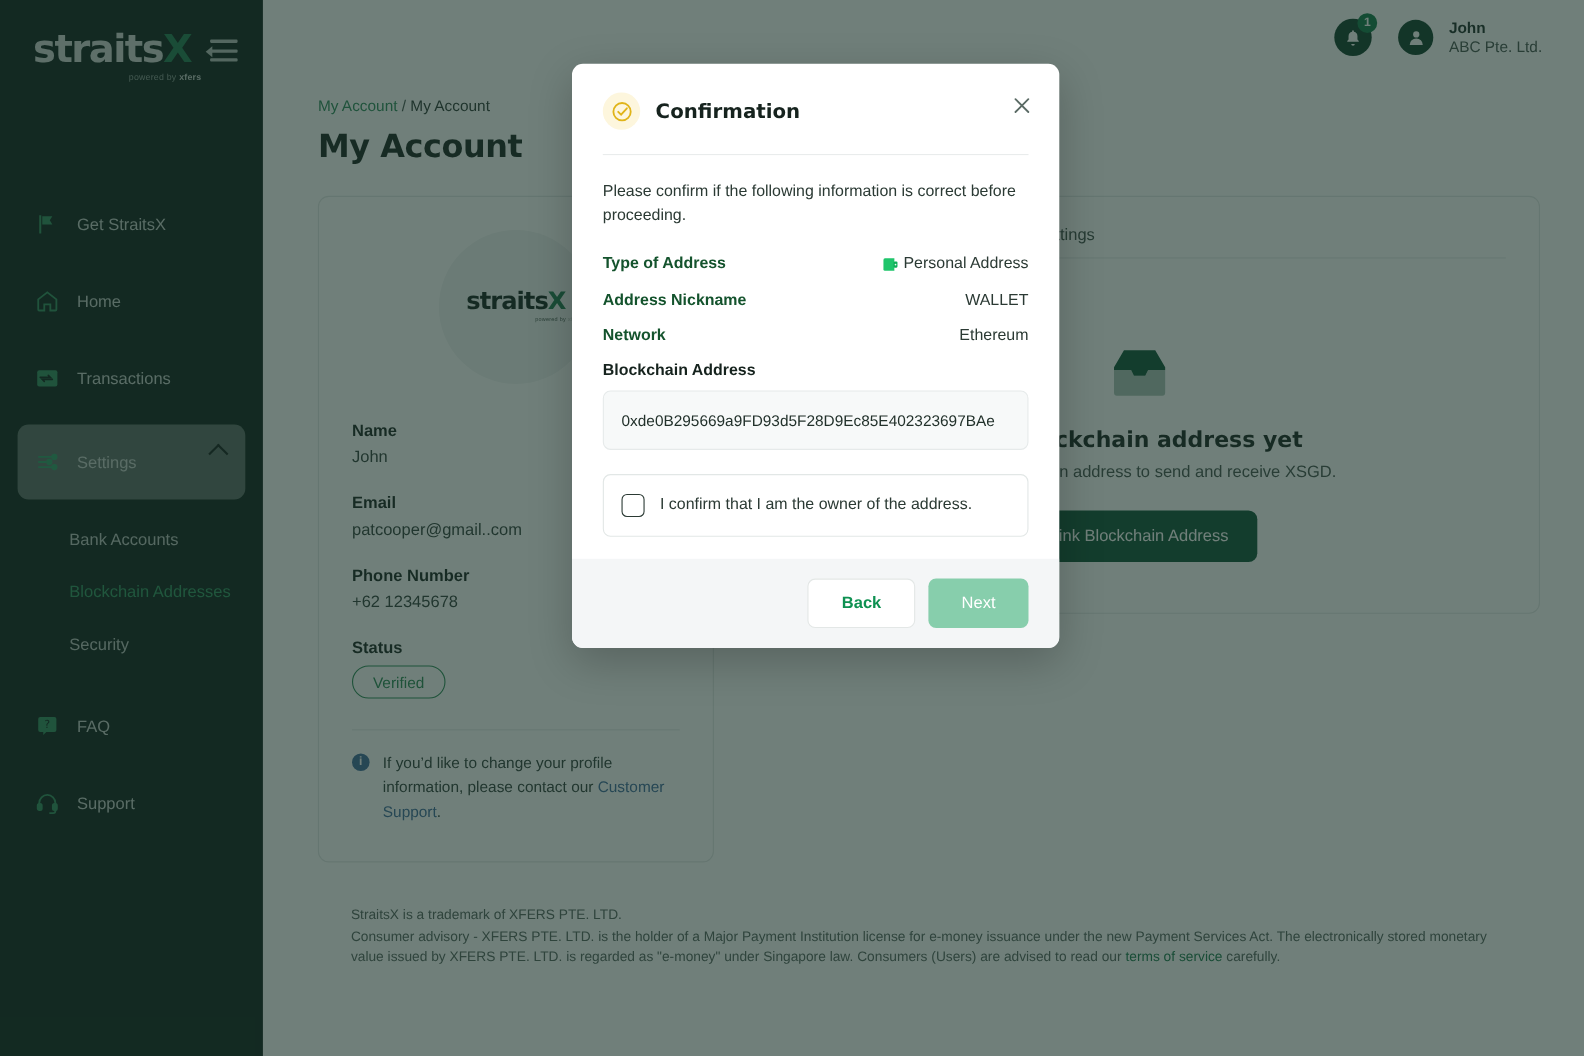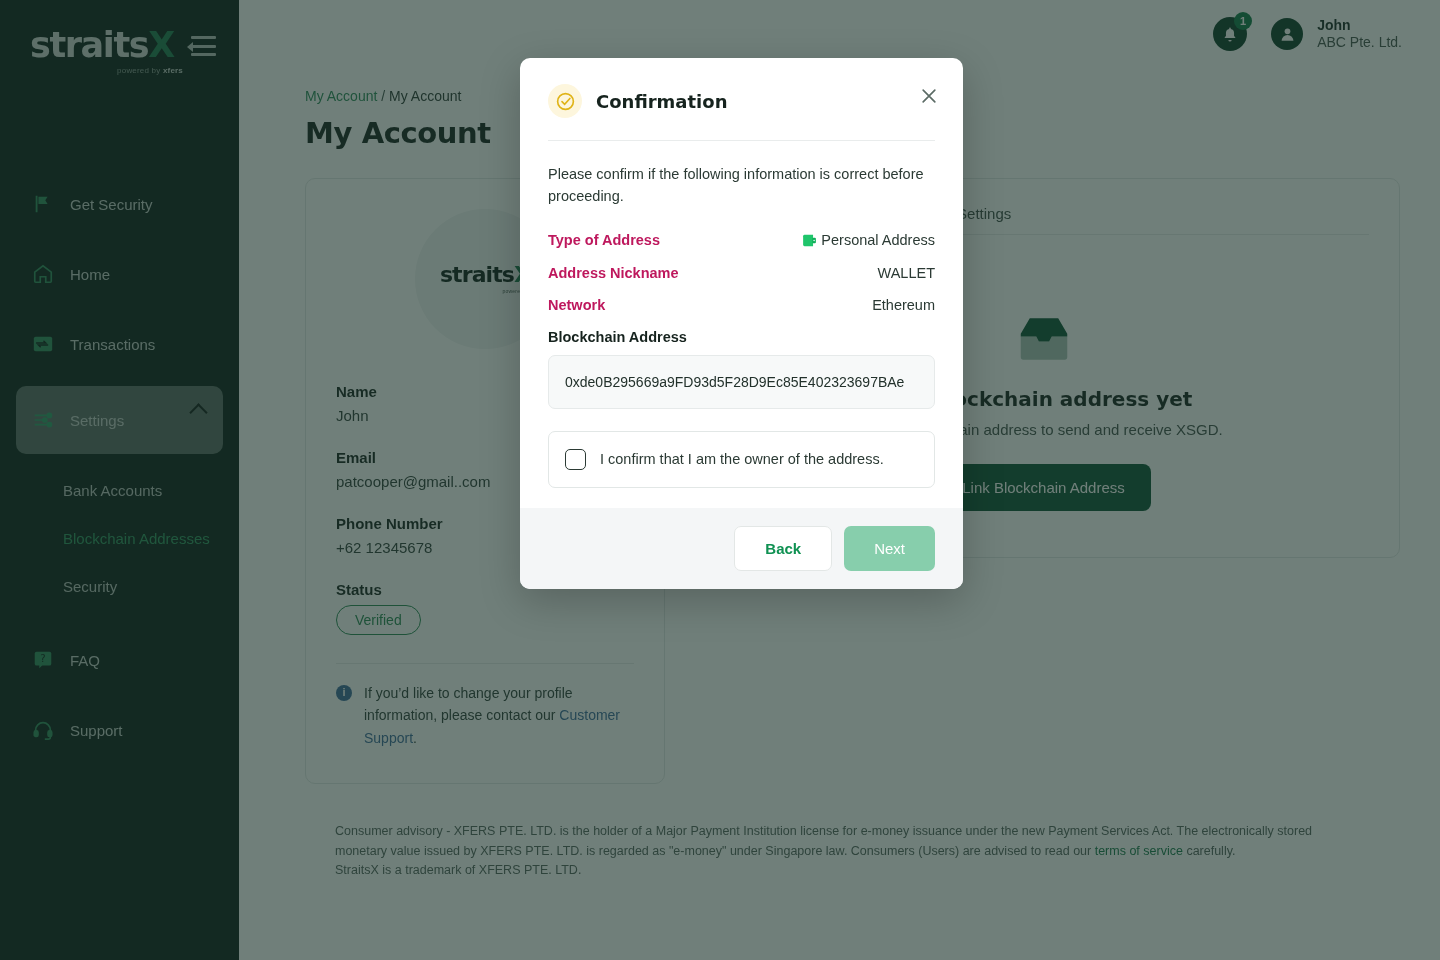--- a/index.html
+++ b/index.html
@@ -100,21 +100,21 @@
   }
   .avatar-sm {
     width: 32px; height: 32px; border-radius: 50%;
     background: #0d3d29; display: flex; align-items: center;
     justify-content: center; margin-left: 10px;
   }
   .userbox { line-height: 1.25; }
   .userbox .u-name { font-size: 14px; color: #1a2c26; font-weight: 600; }
   .userbox .u-org  { font-size: 14px; color: #45544e; }
 
-  .page { padding: 20px 40px 0 66px; }
+  .page { padding: 20px 40px 0 50px; }
   .crumbs { font-size: 14px; color: #2b3a34; margin-bottom: 12px; }
   .crumbs .c-link { color: #2e8b5c; cursor: pointer; }
   .crumbs .c-sep { color: #44534d; }
   .page-title {
     font-size: 29px; font-weight: 700; color: #16231e;
     letter-spacing: -0.4px; margin-bottom: 28px;
     font-family: "DejaVu Sans", sans-serif;
   }
 
   .cols { display: flex; gap: 22px; align-items: flex-start; }
@@ -214,21 +214,21 @@
   }
   .modal-head-rule {
     height: 1px; background: #e9ecec; margin: 22px 28px 0 28px;
   }
   .modal-body { padding: 22px 28px 20px 28px; }
   .lead { font-size: 14.5px; color: #2b3a34; line-height: 1.55; margin-bottom: 24px; }
   .kv {
     display: flex; justify-content: space-between; align-items: center;
     margin-bottom: 16px;
   }
-  .kv .k { font-size: 14.5px; font-weight: 700; color: #be185d; }
+  .kv .k { font-size: 14.5px; font-weight: 700; color: #14532d; }
   .kv .v { font-size: 14.5px; color: #2b3a34; display: flex; align-items: center; gap: 3px; }
   .addr-label { font-size: 14.5px; font-weight: 700; color: #16231e; margin-bottom: 10px; }
   .addr-box {
     border: 1px solid #e6eaea; background: #f7f9f9; border-radius: 7px;
     padding: 15px 16px; font-size: 14px; color: #22312b;
     line-height: 1.6; word-break: break-all; margin-bottom: 22px;
   }
   .confirm-box {
     border: 1px solid #e2e7e6; border-radius: 7px;
     padding: 16px 16px; display: flex; gap: 14px; align-items: flex-start;
@@ -274,21 +274,21 @@
     </div>
 
     <div class="nav">
       <div class="nav-item">
         <span class="ico">
           <svg viewBox="0 0 24 24" width="22" height="22">
               <path d="M5 3v18" stroke="#2e8b5c" stroke-width="2" fill="none"></path>
               <path d="M7 4h10l-2.5 4L17 12H7z" fill="#2e8b5c"></path>
             </svg>
         </span>
-        <span>Get Security</span>
+        <span>Get StraitsX</span>
       </div>
       <div class="nav-item">
         <span class="ico">
           <svg viewBox="0 0 24 24" width="22" height="22" fill="none" stroke="#2e8b5c" stroke-width="1.8">
               <path d="M3 10l9-7 9 7v10a1 1 0 0 1-1 1h-5v-6H9v6H4a1 1 0 0 1-1-1z"></path>
             </svg>
         </span>
         <span>Home</span>
       </div>
       <div class="nav-item">
@@ -418,22 +418,22 @@
               <path d="M6 18h12l2 4h8l2-4h12v16a2 2 0 0 1-2 2H8a2 2 0 0 1-2-2z" fill="#0d5235" opacity="0.35"></path>
             </svg>
             <h3>No blockchain address yet</h3>
             <p>Link a blockchain address to send and receive XSGD.</p>
             <button class="btn-primary">Link Blockchain Address</button>
           </div>
         </div>
       </div>
 
       <div class="footer">
+        <div>StraitsX is a trademark of XFERS PTE. LTD.</div>
         <div><span>Consumer advisory - XFERS PTE. LTD. is the holder of a Major Payment Institution license for e-money issuance under the new Payment Services Act. The electronically stored monetary value issued by XFERS PTE. LTD. is regarded as "e-money" under Singapore law. Consumers (Users) are advised to read our </span><span class="flink">terms of service</span><span> carefully.</span></div>
-        <div>StraitsX is a trademark of XFERS PTE. LTD.</div>
       </div>
     </div>
   </div>
 
   <div class="overlay"></div>
 
   <div class="modal">
     <div class="modal-head">
       <span class="check-circle">
         <svg viewBox="0 0 24 24" width="21" height="21" fill="none" stroke="#e0b419" stroke-width="1.9">

